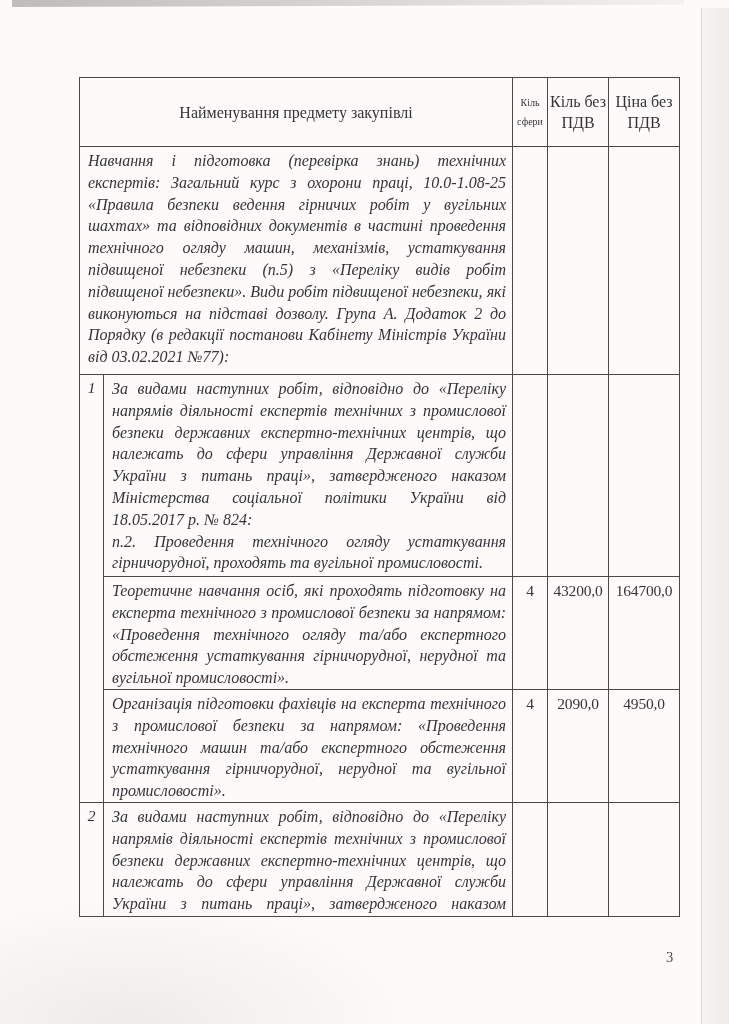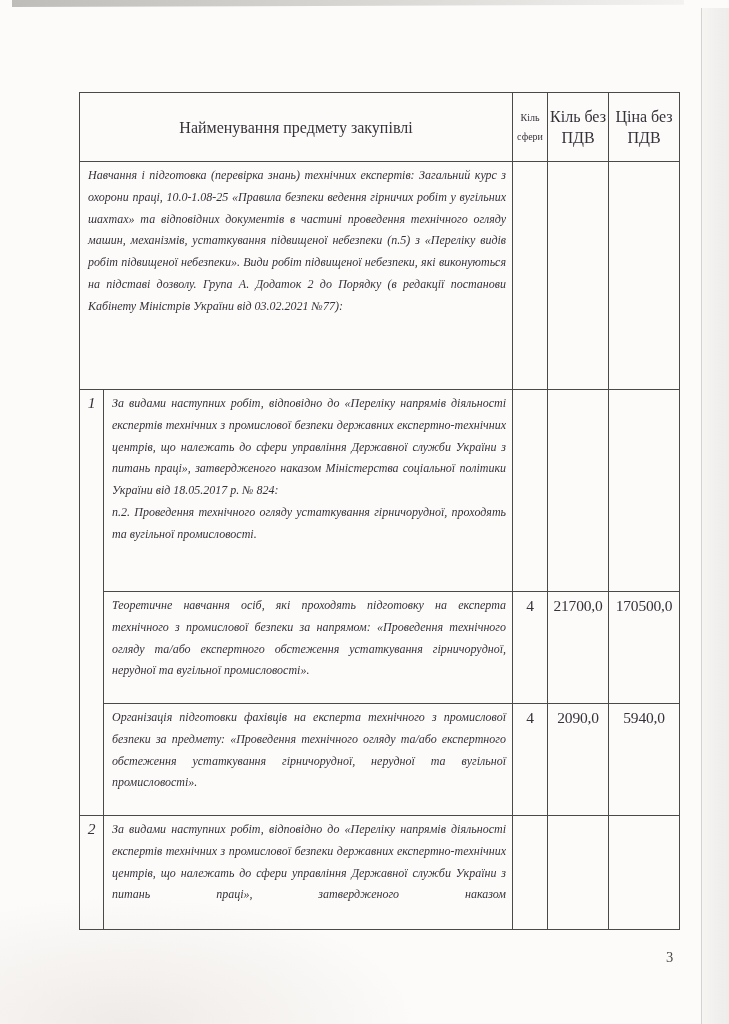--- a/index.html
+++ b/index.html
@@ -45,21 +45,21 @@
     left: 0;
     bottom: 0;
     width: 420px;
     height: 130px;
     background: radial-gradient(ellipse at 30% 100%, rgba(205,192,188,0.28), rgba(205,192,188,0) 70%);
   }
   
   table.doc-table {
     position: absolute;
     left: 79px;
-    top: 92px;
+    top: 77px;
     width: 600px;
     border-collapse: collapse;
     table-layout: fixed;
   }
   .doc-table td {
     border: 1px solid #4a4947;
     vertical-align: top;
     overflow: hidden;
     padding: 0;
   }
@@ -76,21 +76,21 @@
     line-height: 21px;
     font-style: normal;
   }
   td.header-qty {
     font-size: 10px;
     line-height: 19px;
     white-space: nowrap;
   }
   td.desc-cell {
     font-style: italic;
-    font-size: 12px;
+    font-size: 16px;
     line-height: 21.8px;
     text-align: justify;
     padding: 3px 6px 0 8px;
   }
   td.desc-cell p { margin: 0; }
   td.clip-justify p { text-align-last: justify; }
   td.num-cell {
     font-style: italic;
     text-align: center;
     font-size: 15.5px;
@@ -157,31 +157,31 @@
       <td class="val-cell"></td>
       <td class="val-cell"></td>
       <td class="val-cell"></td>
     </tr>
 
     <tr style="height:112px;">
       <td class="desc-cell">
         <p>Теоретичне навчання осіб, які проходять підготовку на експерта технічного з промислової безпеки за напрямом: «Проведення технічного огляду та/або експертного обстеження устаткування гірничорудної, нерудної та вугільної промисловості».</p>
       </td>
       <td class="val-cell">4</td>
-      <td class="val-cell">21700,0</td>
-      <td class="val-cell">170500,0</td>
+      <td class="val-cell">43200,0</td>
+      <td class="val-cell">164700,0</td>
     </tr>
 
     <tr style="height:112px;">
       <td class="desc-cell">
-        <p>Організація підготовки фахівців на експерта технічного з промислової безпеки за предмету: «Проведення технічного огляду та/або експертного обстеження устаткування гірничорудної, нерудної та вугільної промисловості».</p>
+        <p>Організація підготовки фахівців на експерта технічного з промислової безпеки за напрямом: «Проведення технічного машин та/або експертного обстеження устаткування гірничорудної, нерудної та вугільної промисловості».</p>
       </td>
       <td class="val-cell">4</td>
       <td class="val-cell">2090,0</td>
-      <td class="val-cell">5940,0</td>
+      <td class="val-cell">4950,0</td>
     </tr>
 
     <tr style="height:114px;">
       <td class="num-cell">2</td>
       <td class="desc-cell clip-justify">
         <p>За видами наступних робіт, відповідно до «Переліку напрямів діяльності експертів технічних з промислової безпеки державних експертно-технічних центрів, що належать до сфери управління Державної служби України з питань праці», затвердженого наказом</p>
       </td>
       <td class="val-cell"></td>
       <td class="val-cell"></td>
       <td class="val-cell"></td>

